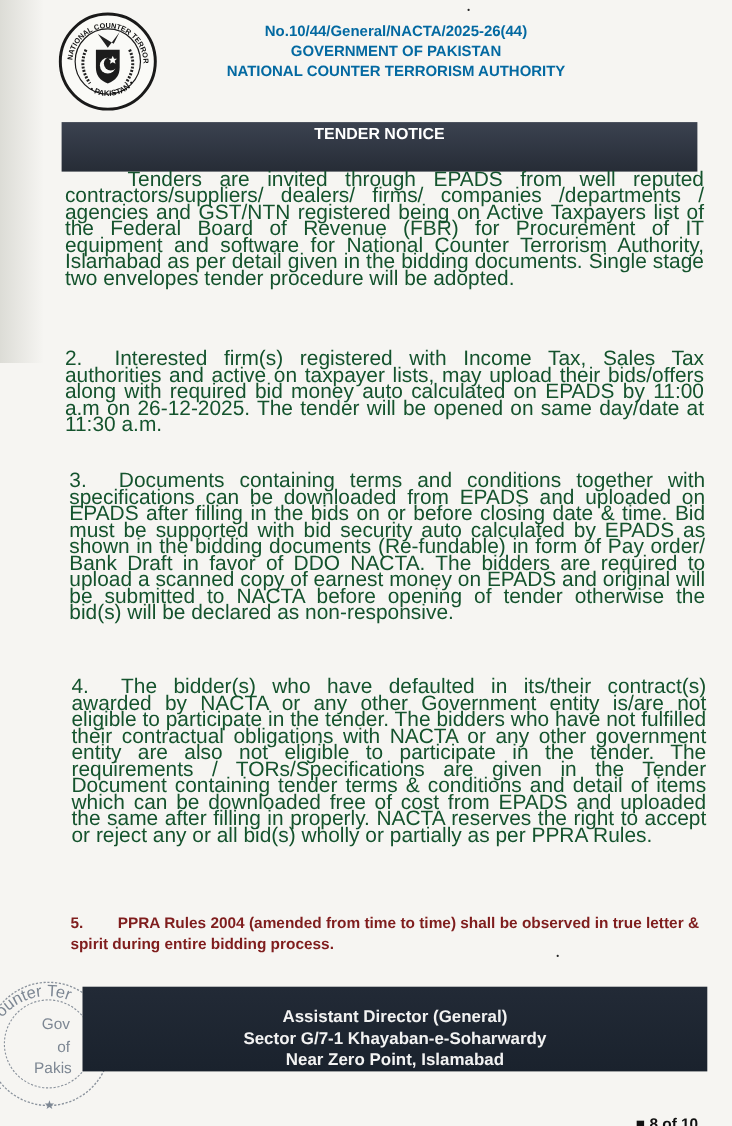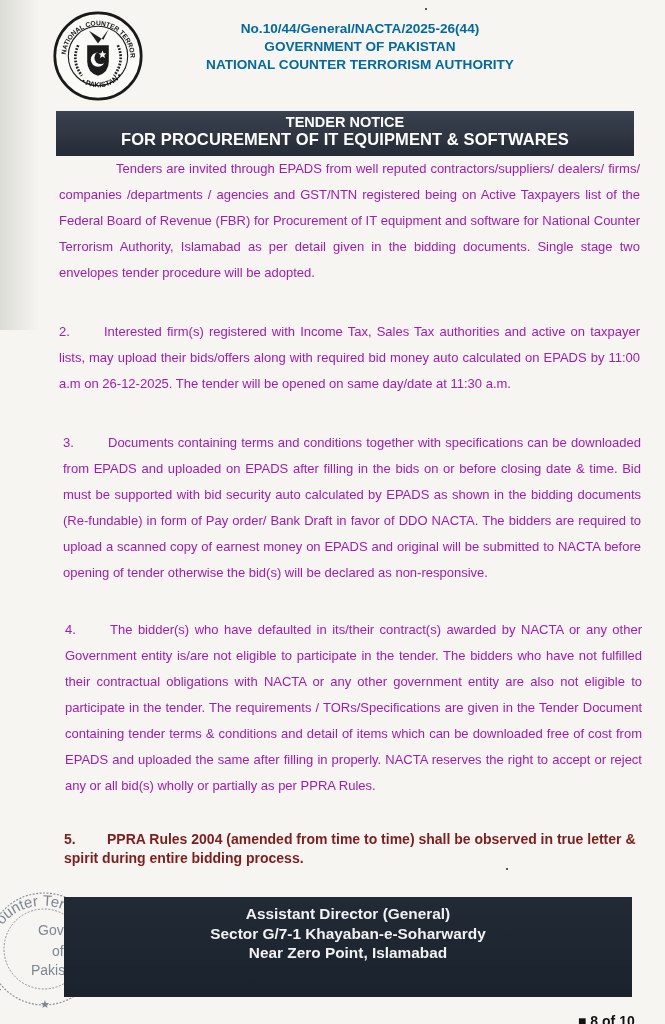--- a/index.html
+++ b/index.html
@@ -26,44 +26,44 @@
   .banner {
     position: absolute; left: 56px; top: 111px; width: 578px; height: 45px;
     background: linear-gradient(180deg, #3b4250 0%, #262c36 100%);
     color: #ffffff; text-align: center; font-weight: bold;
     font-size: 15px; line-height: 17px; padding-top: 3px; box-sizing: border-box;
   }
   .banner .t1 { font-size: 14.5px; }
   .banner .t2 { font-size: 16.5px; letter-spacing: 0.1px; }
   .body-text {
     position: absolute; left: 59px; width: 581px;
-    font-size: 13px; line-height: 26px; text-align: justify; color: #a21caf;
+    font-size: 19px; line-height: 15px; text-align: justify; color: #14532d;
   }
   .p1 { top: 156px; text-indent: 57px; }
   .p2 { top: 319px; }
   .p3 { top: 430px; left: 63px; width: 578px; }
   .p4 { top: 617px; left: 65px; width: 577px; }
   .num { display: inline-block; width: 45px; }
   .p5 {
     position: absolute; left: 64px; top: 830px; width: 580px;
     font-size: 14px; line-height: 19px; font-weight: bold; color: #7f1d1d;
   }
   .p5 .num { width: 43px; }
   .stamp {
     position: absolute; left: -18px; top: 883px; width: 120px; height: 128px;
   }
   .stamp-text {
     position: absolute; font-family: "Liberation Sans", sans-serif;
     color: #7d8793; font-size: 14px;
   }
   .footer-box {
-    position: absolute; left: 64px; top: 897px; width: 568px; height: 100px;
+    position: absolute; left: 75px; top: 897px; width: 568px; height: 77px;
     background: linear-gradient(180deg, #222a36 0%, #1a222d 100%);
     color: #f2f2f2; text-align: center; font-weight: bold;
-    font-size: 15.4px; line-height: 19.5px; padding-top: 7px; box-sizing: border-box;
+    font-size: 15.4px; line-height: 19.5px; padding-top: 18px; box-sizing: border-box;
   }
   .page-num {
     position: absolute; left: 578px; top: 1013px; font-size: 14px; font-weight: bold; color: #111;
   }
   .speck { position: absolute; width: 3px; height: 3px; background: #222; border-radius: 50%; }
 </style>
 </head>
 <body>
 
 <div class="page-shade"></div>
@@ -94,21 +94,20 @@
 </svg>
 
 <div class="header">
   <div class="ref">No.10/44/General/NACTA/2025-26(44)</div>
   <div class="gov">GOVERNMENT OF PAKISTAN</div>
   <div class="org">NATIONAL COUNTER TERRORISM AUTHORITY</div>
 </div>
 
 <div class="banner">
   <div class="t1">TENDER NOTICE</div>
-  <div class="t2">FOR PROCUREMENT OF IT EQUIPMENT &amp; SOFTWARES</div>
 </div>
 
 <div class="body-text p1">
   <span>Tenders are invited through EPADS from well reputed contractors/suppliers/ dealers/ firms/ companies /departments / agencies and GST/NTN registered being on Active Taxpayers list of the Federal Board of Revenue (FBR) for Procurement of IT equipment and software for National Counter Terrorism Authority, Islamabad as per detail given in the bidding documents. Single stage two envelopes tender procedure will be adopted.</span>
 </div>
 
 <div class="body-text p2">
   <span class="num">2.</span><span>Interested firm(s) registered with Income Tax, Sales Tax authorities and active on taxpayer lists, may upload their bids/offers along with required bid money auto calculated on EPADS by 11:00 a.m on 26-12-2025. The tender will be opened on same day/date at 11:30 a.m.</span>
 </div>
 

